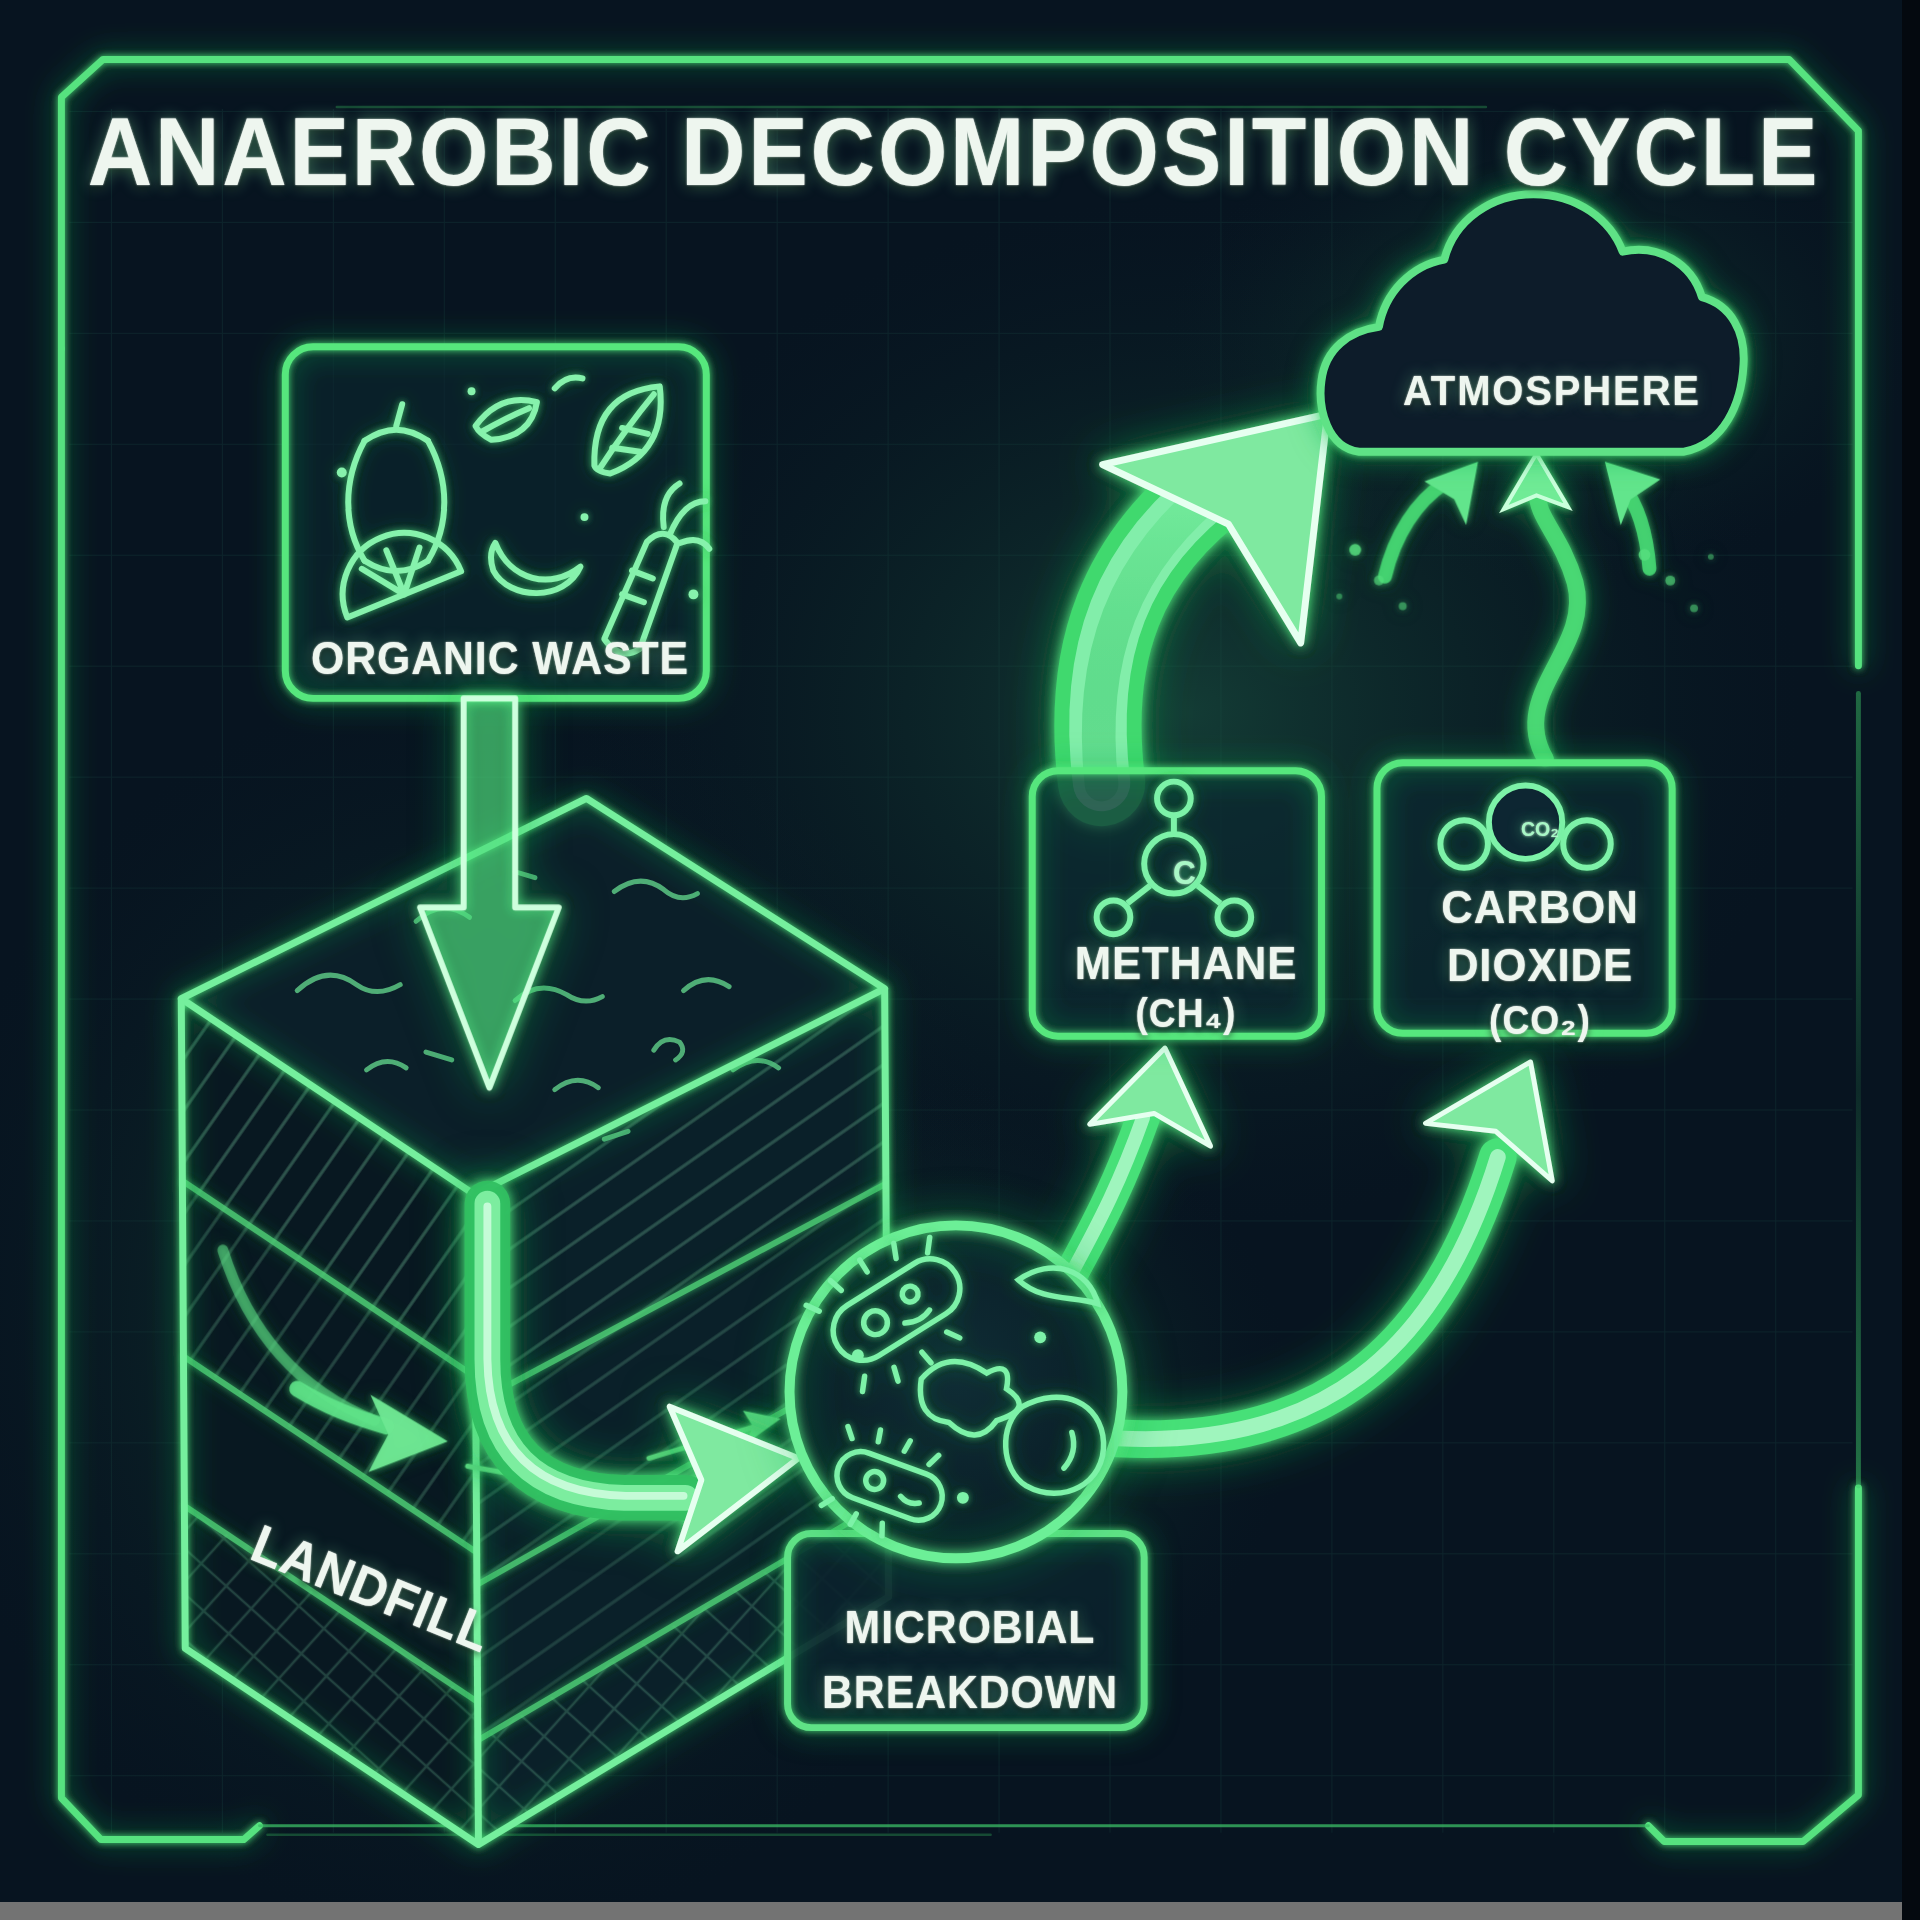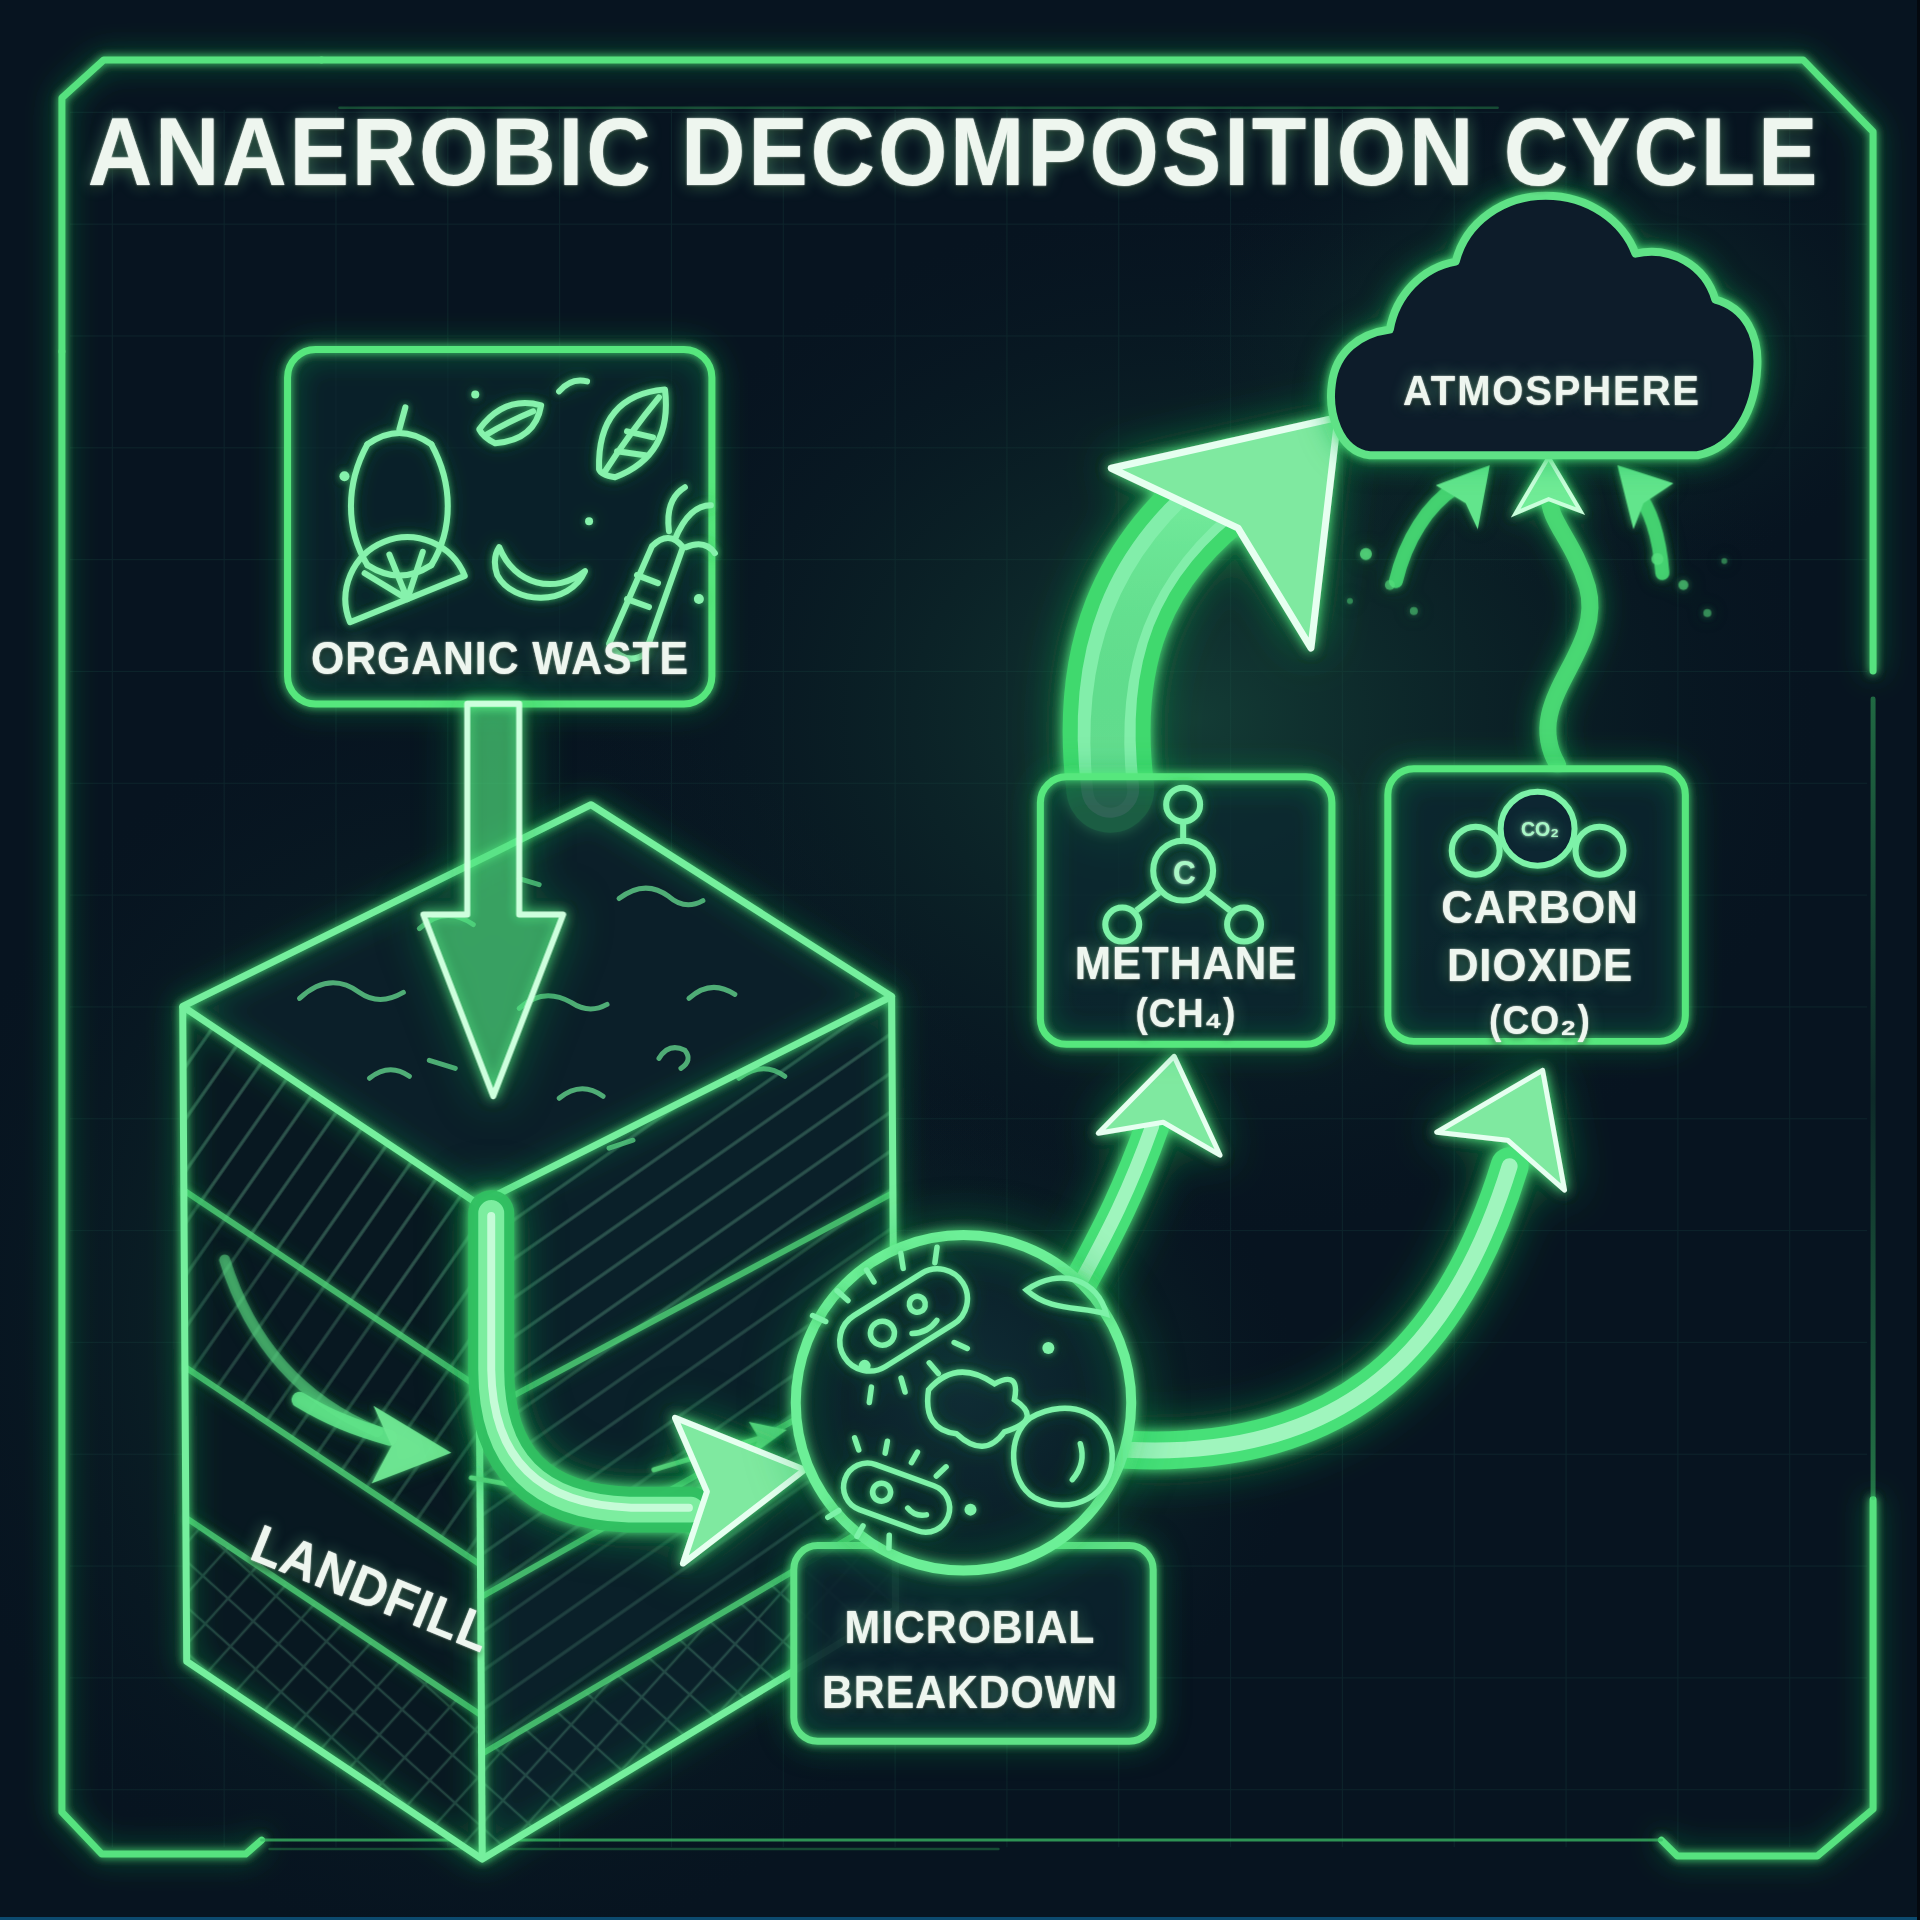--- a/index.html
+++ b/index.html
@@ -1,17 +1,17 @@
 <!DOCTYPE html>
 <html><head>
 <meta charset="utf-8">
 <style>
   html,body{margin:0;padding:0;background:#04090f;}
   .stage{position:relative;width:1902px;height:1920px;overflow:hidden;
-         background:#0c4a6e;font-family:"Liberation Sans","DejaVu Sans",sans-serif;padding-left:15px;}
+         background:#737373;font-family:"Liberation Sans","DejaVu Sans",sans-serif;}
   .stage svg{position:absolute;inset:0;display:block;}
   .lbl{position:absolute;font-weight:bold;color:#eef6ef;white-space:nowrap;
        transform:translate(-50%,-50%) scaleX(.93);letter-spacing:1px;
        text-shadow:0 0 2px rgba(255,255,255,.85),0 0 16px rgba(140,255,180,.40),0 3px 8px rgba(0,0,0,.65);}
   .title{font-size:96px;letter-spacing:3px;}
   .node{font-size:46px;}
   .formula{font-size:40px;}
   .rot{transform:translate(-50%,-50%) rotate(22deg) scaleX(.93);font-size:54px;}
   .mol{color:#a9f7c6;text-shadow:0 0 3px rgba(220,255,230,.9),0 0 14px rgba(80,230,140,.8);}
   .mol-c{font-size:34px;}

